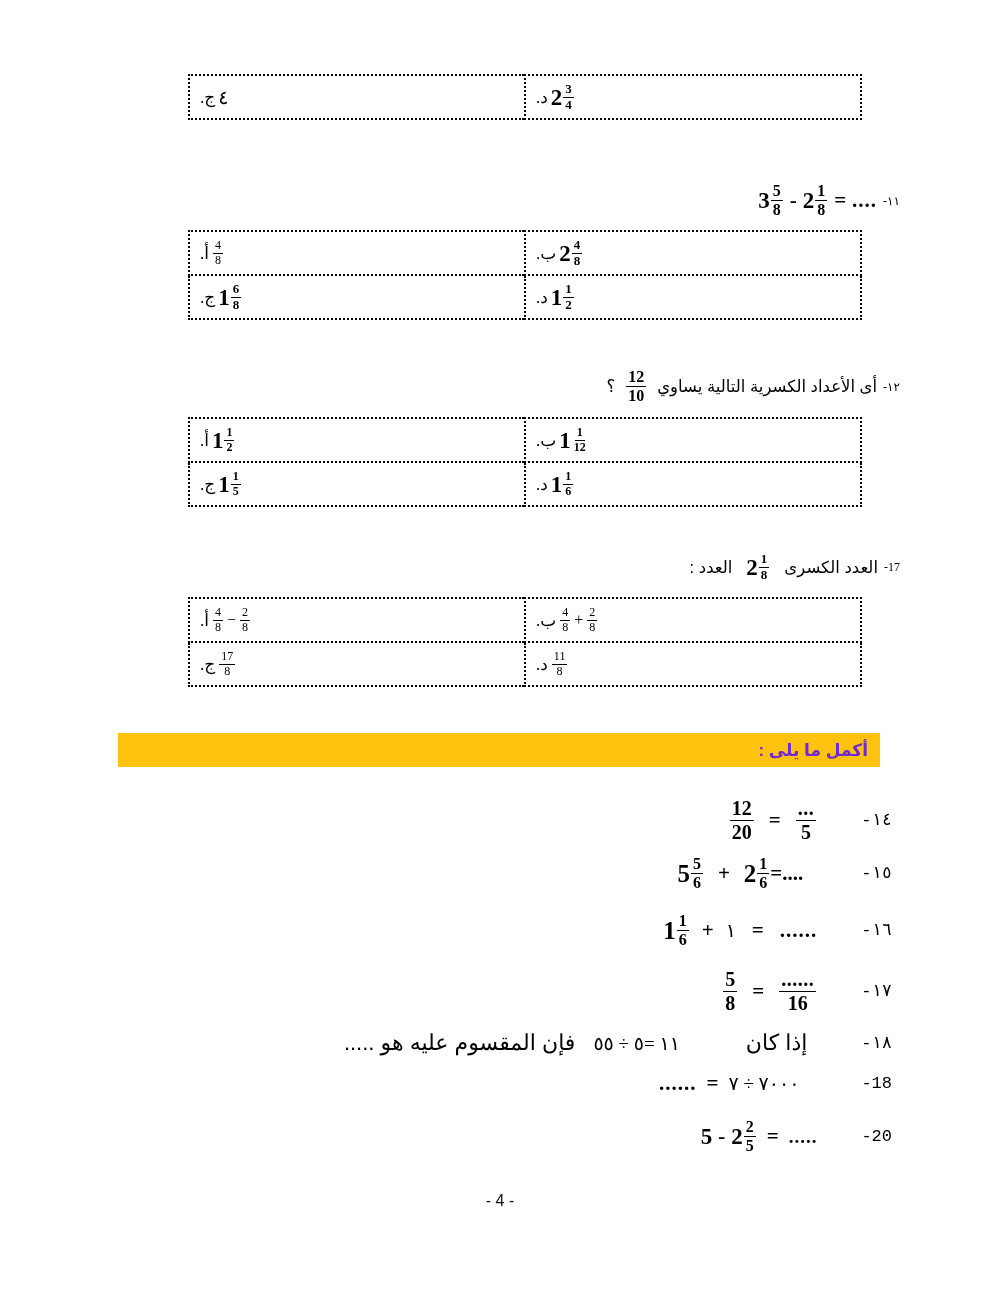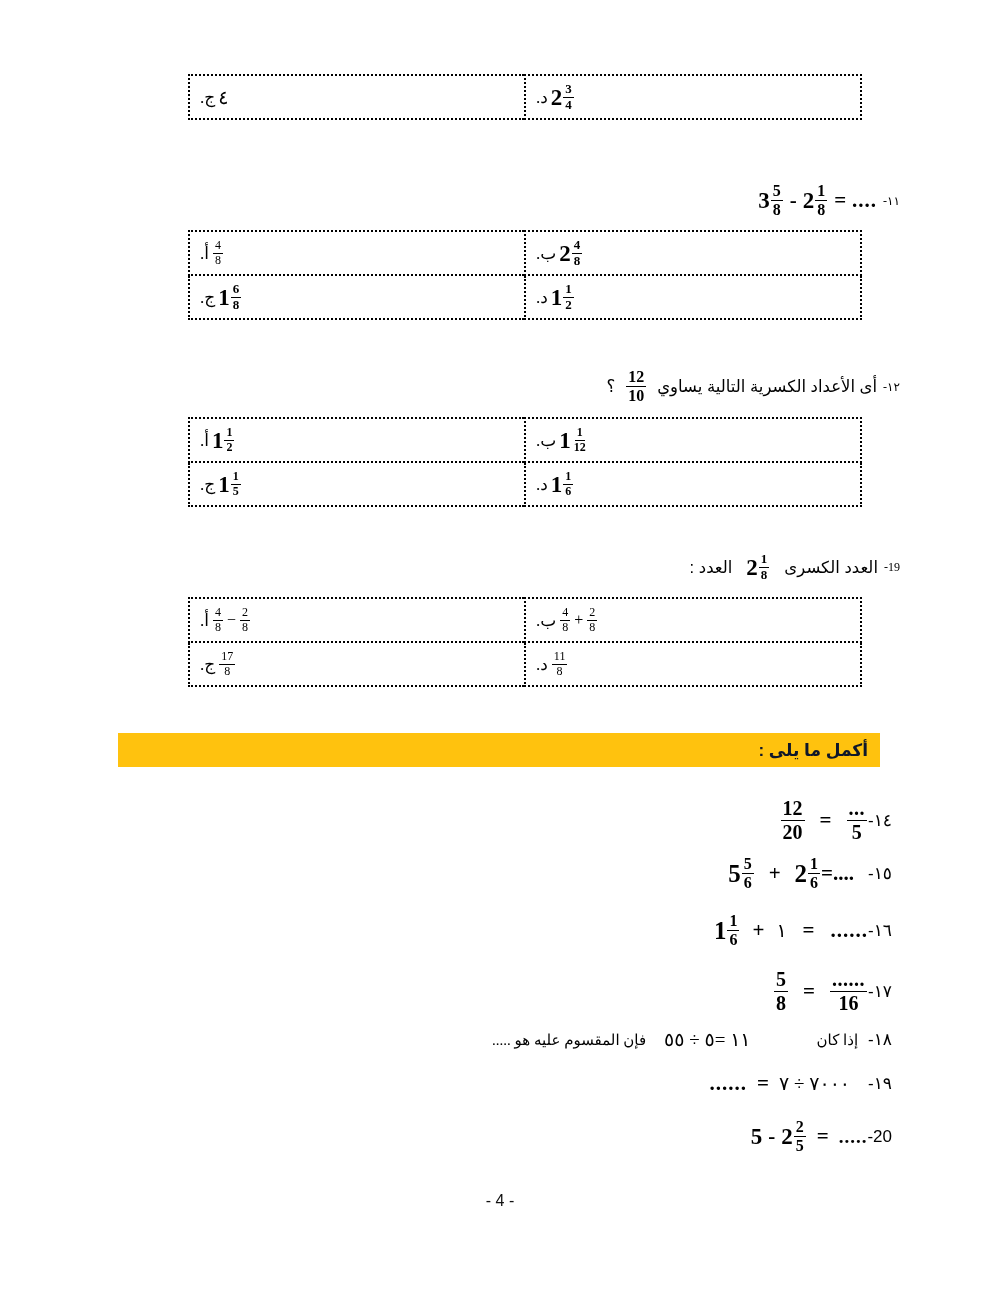--- a/index.html
+++ b/index.html
@@ -152,42 +152,43 @@
     justify-content: flex-start;
     flex-direction: row;
     padding: 0 12px;
     box-sizing: border-box;
     direction: rtl;
   }
   .banner-text {
     font-family: "Liberation Sans", "DejaVu Sans", sans-serif;
     font-size: 17px;
     font-weight: 700;
-    color: #0f172a;
+    color: #6d28d9;
     direction: rtl;
     line-height: 1;
   }
 
   
   .fill-row {
     position: absolute;
     display: flex;
     flex-direction: row;
     align-items: center;
     justify-content: flex-start;
     direction: rtl;
     white-space: nowrap;
     gap: 0;
   }
   .fill-num {
-    font-family: Liberation Sans, sans-serif;
+    font-family: Liberation Mono, monospace;
     font-size: 17px;
     direction: rtl;
     line-height: 1;
     margin-inline-start: 8px;
+    margin-left: 44px;
   }
   .blank {
     font-family: "Liberation Serif", "DejaVu Serif", serif;
     font-size: 21px;
     font-weight: 700;
     letter-spacing: 1px;
     line-height: 1;
     direction: ltr;
   }
   .eq {
@@ -202,22 +203,22 @@
     font-size: 19px;
     direction: rtl;
     line-height: 1;
   }
   .dots-frac-num {
     font-size: 12px;
     letter-spacing: 0.5px;
     font-weight: 700;
   }
   .sentence {
-    font-family: Liberation Serif, serif;
-    font-size: 15px;
+    font-family: Liberation Sans, sans-serif;
+    font-size: 22px;
     direction: rtl;
     line-height: 1.2;
   }
 
   
   .footer {
     position: absolute;
     left: 0;
     right: 0;
     top: 1192px;
@@ -393,21 +394,21 @@
                   <span class="den">5</span>
                 </span>
           </span>
         </span>
       </td>
     </tr>
   </tbody>
     </table>
 
   <div class="qline" style="top: 552px; right: 100px;">
-    <span class="qnum">19-</span>
+    <span class="qnum">17-</span>
     <span class="qtext">العدد الكسرى</span>
     <span class="mixed" style="margin:0 8px;">
       <span class="whole">2</span>
       <span class="frac">
           <span class="num">1</span>
           <span class="den">8</span>
         </span>
     </span>
     <span class="qtext">العدد :</span>
   </div>
@@ -543,21 +544,21 @@
   </div>
 
   <div class="fill-row" style="top: 1030px; right: 100px;">
     <span class="fill-num">١٨-</span>
     <span class="sentence" style="margin-inline-start:10px;margin-left:48px;">إذا كان</span>
     <span class="arabic-num" style="margin:0 18px;">١١ =٥ ÷ ٥٥</span>
     <span class="sentence">فإن المقسوم عليه هو .....</span>
   </div>
 
   <div class="fill-row" style="top: 1073px; right: 100px;">
-    <span class="fill-num">١٩-</span>
+    <span class="fill-num">18-</span>
     <span class="arabic-num" style="margin-inline-start:18px;">٧٠٠٠ ÷ ٧</span>
     <span class="eq" style="padding:0 10px;">=</span>
     <span class="blank">......</span>
   </div>
 
   <div class="fill-row" style="top: 1118px; right: 100px;">
     <span class="fill-num">20-</span>
     <span class="math" style="margin-inline-start:30px;">
       <span class="whole" style="font-size:23px;">5</span>
       <span class="op" style="padding:0 6px;">-</span>

